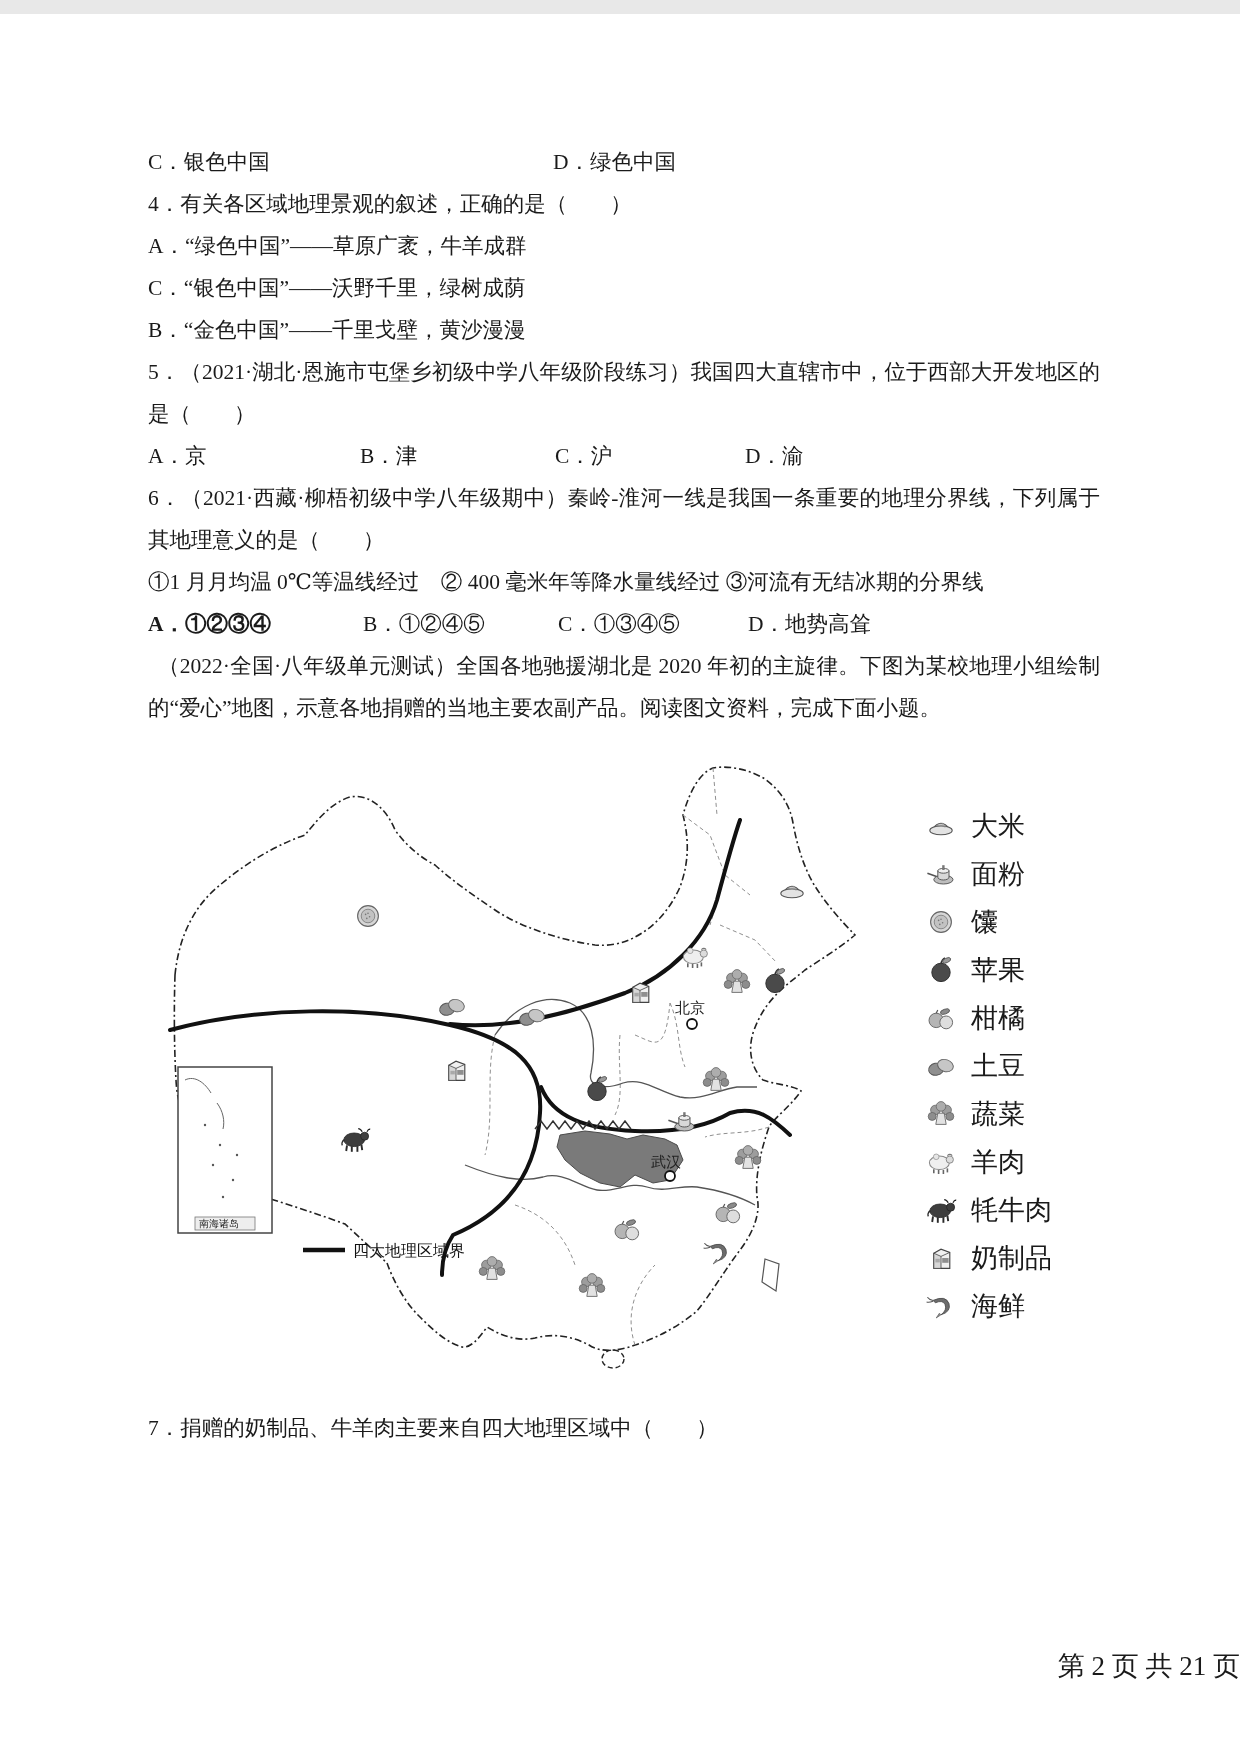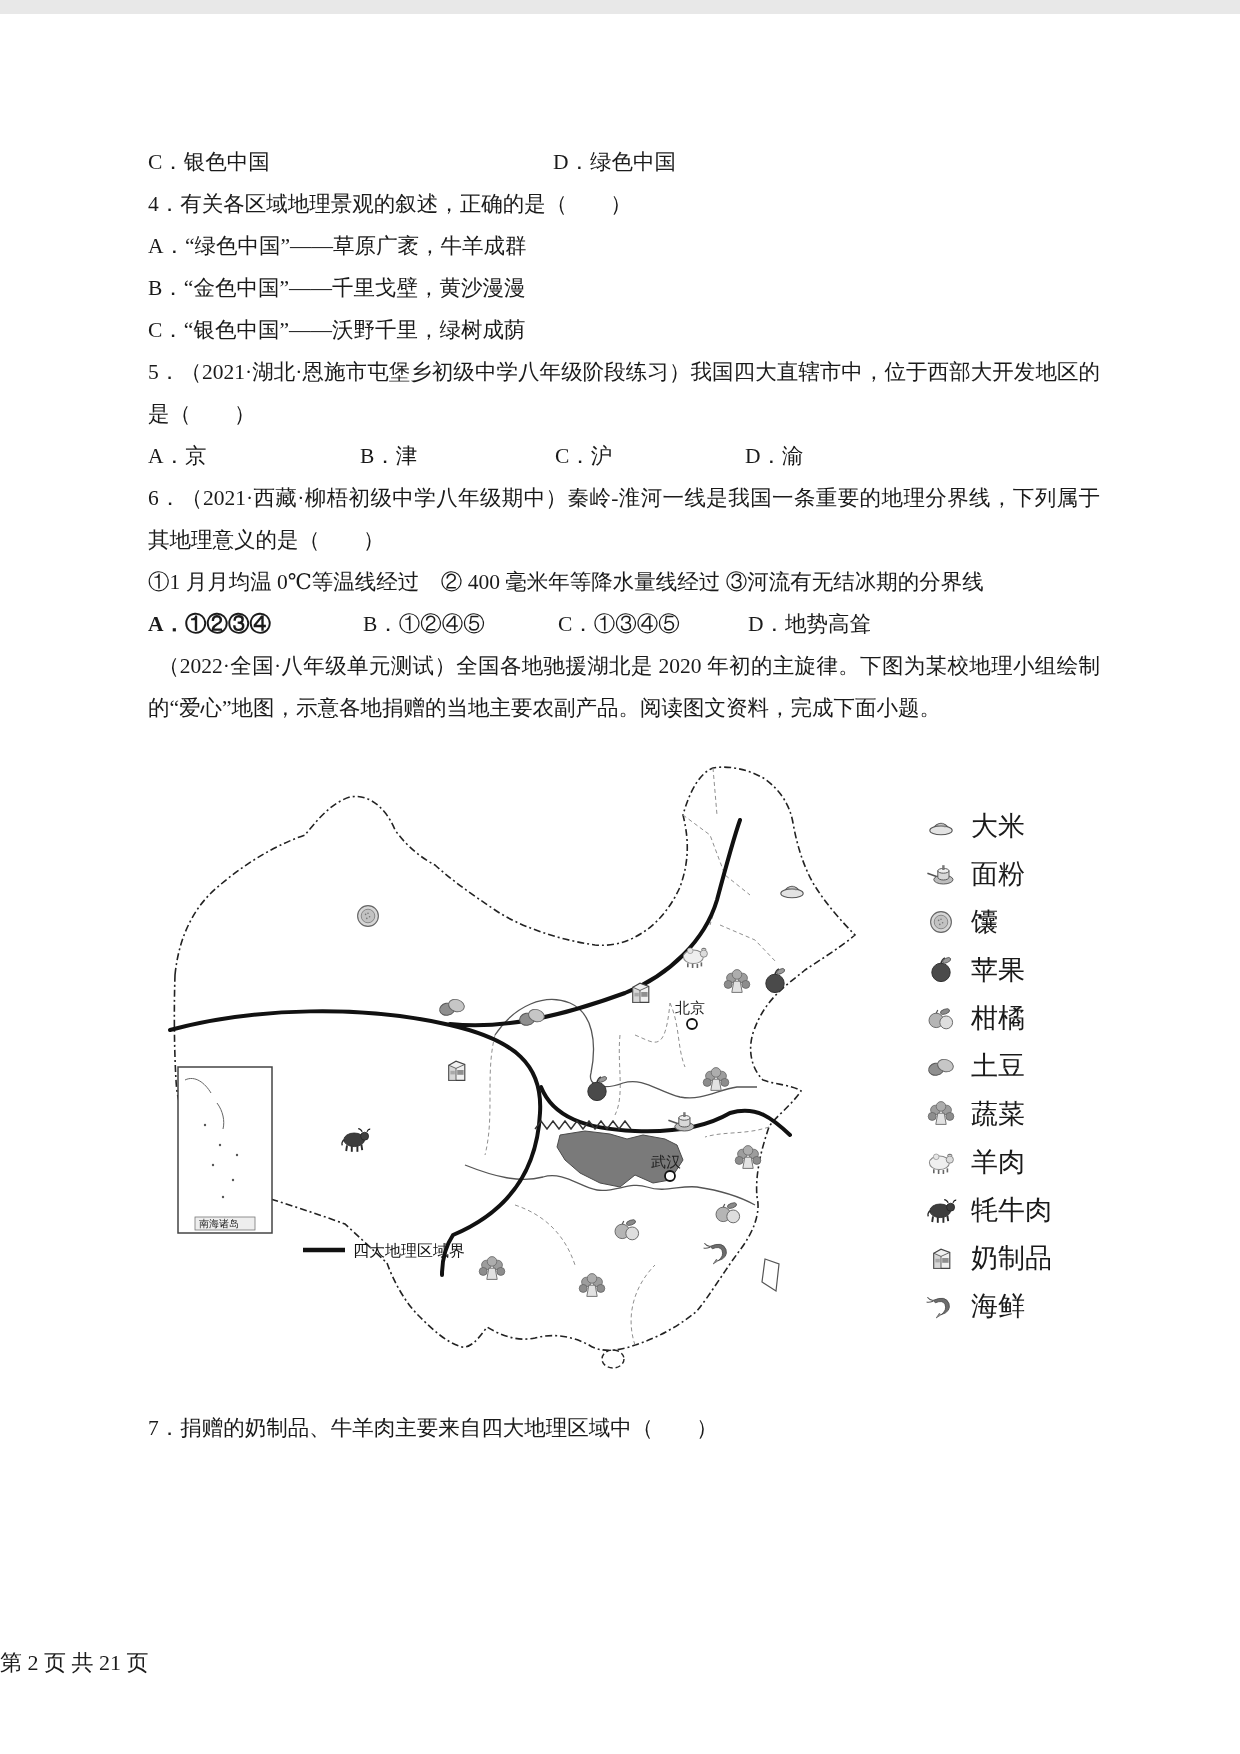--- a/index.html
+++ b/index.html
@@ -27,21 +27,21 @@
   }
   .mapsvg{position:absolute;left:17px;top:6px;}
   .legend{
     position:absolute;left:775px;top:73px;width:175px;
   }
   .legend-item{display:flex;align-items:center;height:48px;}
   .legend-item .lic{width:36px;height:34px;flex:0 0 36px;display:flex;align-items:center;justify-content:center;}
   .legend-item .llb{margin-left:12px;font-size:27px;color:#1a1a1a;white-space:nowrap;}
   .footer{
     position:absolute;left:0;top:1634px;width:100%;
-    text-align:left;font-size:22px;color:#1a1a1a;
+    text-align:right;font-size:27px;color:#1a1a1a;
   }
   .maplabel{font-size:15px;fill:#222;font-family:"Liberation Serif","DejaVu Serif",serif;}
   .inset-label{font-size:10px;fill:#222;}
   .blegend{font-size:16px;fill:#111;}
 </style>
 </head>
 <body>
 
 <svg width="0" height="0" style="position:absolute" aria-hidden="true">
   <defs>
@@ -127,22 +127,22 @@
 
 <div class="page">
   <div class="content">
 
     <div class="tline">
       <span class="opt w405">C．银色中国</span><span class="opt">D．绿色中国</span>
     </div>
 
     <div class="tline">4．有关各区域地理景观的叙述，正确的是（　　）</div>
     <div class="tline">A．“绿色中国”——草原广袤，牛羊成群</div>
+    <div class="tline">C．“银色中国”——沃野千里，绿树成荫</div>
     <div class="tline">B．“金色中国”——千里戈壁，黄沙漫漫</div>
-    <div class="tline">C．“银色中国”——沃野千里，绿树成荫</div>
 
     <div class="wrapline">5．（2021·湖北·恩施市屯堡乡初级中学八年级阶段练习）我国四大直辖市中，位于西部大开发地区的是（　　）</div>
     <div class="tline">
       <span class="opt w212">A．京</span><span class="opt w195">B．津</span><span class="opt w190">C．沪</span><span class="opt">D．渝</span>
     </div>
 
     <div class="wrapline">6．（2021·西藏·柳梧初级中学八年级期中）秦岭-淮河一线是我国一条重要的地理分界线，下列属于其地理意义的是（　　）</div>
     <div class="tline">①1 月月均温 0℃等温线经过　② 400 毫米年等降水量线经过 ③河流有无结冰期的分界线</div>
     <div class="tline">
       <span class="opt w215">A．①②③④</span><span class="opt w195">B．①②④⑤</span><span class="opt w190">C．①③④⑤</span><span class="opt">D．地势高耸</span>

